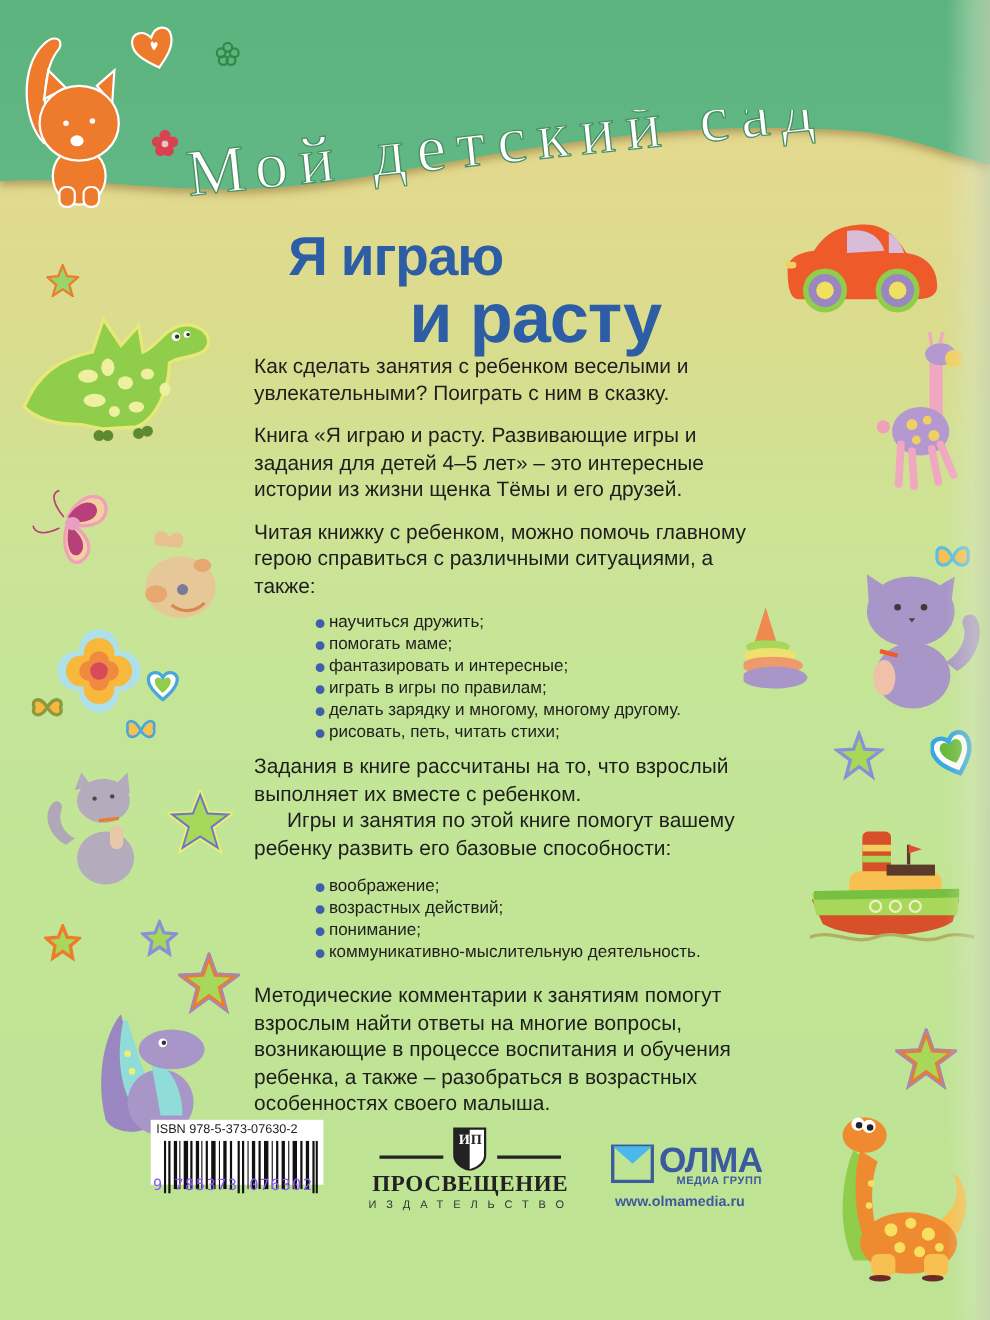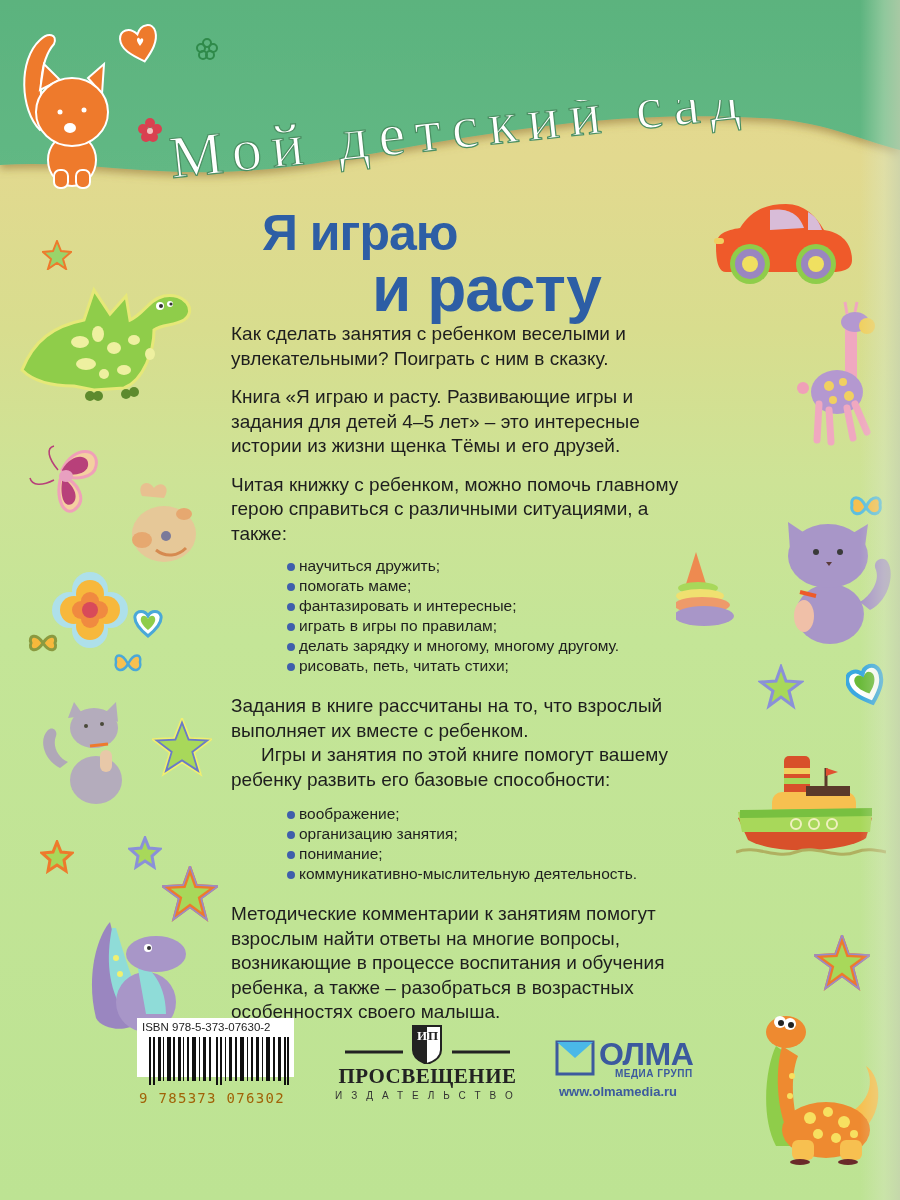--- a/index.html
+++ b/index.html
@@ -17,21 +17,21 @@
   .body-text{position:absolute;left:231px;top:322px;width:450px;color:#1e1e1e;font-size:19px;line-height:24.5px;}
   .body-text p{margin:0;}
   .p-gap{margin-top:14px !important;}
   .bullets{list-style:none;margin:10px 0 0 0;padding:0 0 0 56px;font-size:15.5px;line-height:20px;}
   .bullets li{position:relative;padding-left:12px;}
   .bullets li::before{content:"";position:absolute;left:0;top:7px;width:8px;height:8px;border-radius:50%;background:#3f5fab;}
   .indent{text-indent:30px;}
   .barcode{position:absolute;left:137px;top:1018px;width:157px;height:59px;background:#fff;}
   .isbn{position:absolute;left:5px;top:3px;font-size:11.5px;color:#222;white-space:nowrap;}
   .bars{position:absolute;left:12px;top:19px;width:140px;height:48px;}
-  .ean{position:absolute;left:2px;top:72px;font-family:"DejaVu Sans Mono",monospace;font-size:14px;color:#a16207;letter-spacing:1.3px;white-space:nowrap;}
+  .ean{position:absolute;left:2px;top:52px;font-family:"DejaVu Sans Mono",monospace;font-size:14px;color:#8b5cf6;letter-spacing:1.3px;white-space:nowrap;}
   .prosv{position:absolute;left:335px;top:1022px;width:185px;height:80px;}
   .prosv-name{position:absolute;left:0;top:42px;width:185px;text-align:center;font-family:"Liberation Serif",serif;font-weight:bold;font-size:21px;color:#222;letter-spacing:.5px;}
   .prosv-sub{position:absolute;left:0;top:68px;width:185px;text-align:center;font-size:10px;color:#333;letter-spacing:9px;}
   .olma{position:absolute;left:555px;top:1040px;width:160px;height:70px;}
   .olma-name{position:absolute;left:44px;top:-4px;font-size:32px;font-weight:bold;color:#3c5a9e;letter-spacing:-0.5px;}
   .olma-sub{position:absolute;left:60px;top:28px;font-size:10px;color:#3c5a9e;font-weight:bold;letter-spacing:.5px;white-space:nowrap;}
   .olma-url{position:absolute;left:4px;top:44px;font-size:13px;font-weight:bold;color:#3c5a9e;white-space:nowrap;}
   .deco{position:absolute;}
 </style>
 </head>
@@ -330,25 +330,25 @@
     <p class="p-gap">Книга «Я играю и расту. Развивающие игры и задания для детей 4–5 лет» – это интересные истории из жизни щенка Тёмы и его друзей.</p>
     <p class="p-gap">Читая книжку с ребенком, можно помочь главному герою справиться с различными ситуациями, а также:</p>
     <ul class="bullets">
       <li>научиться дружить;</li>
       <li>помогать маме;</li>
       <li>фантазировать и интересные;</li>
       <li>играть в игры по правилам;</li>
       <li>делать зарядку и многому, многому другому.</li>
       <li>рисовать, петь, читать стихи;</li>
     </ul>
-    <p style="margin-top:18px">Задания в книге рассчитаны на то, что взрослый выполняет их вместе с ребенком.</p>
+    <p style="margin-top:10px">Задания в книге рассчитаны на то, что взрослый выполняет их вместе с ребенком.</p>
     <p class="indent">Игры и занятия по этой книге помогут вашему ребенку развить его базовые способности:</p>
     <ul class="bullets" style="margin-top:12px">
       <li>воображение;</li>
-      <li>организацию занятия;</li>
+      <li>возрастных действий;</li>
       <li>понимание;</li>
       <li>коммуникативно-мыслительную деятельность.</li>
     </ul>
     <p style="margin-top:18px">Методические комментарии к занятиям помогут взрослым найти ответы на многие вопросы, возникающие в процессе воспитания и обучения ребенка, а также – разобраться в возрастных особенностях своего малыша.</p>
   </div>
 
   <div class="barcode">
     <div class="isbn">ISBN 978-5-373-07630-2</div>
     <svg class="bars" viewBox="0 0 140 48" width="140" height="48" preserveAspectRatio="none">
       <g fill="#111">

